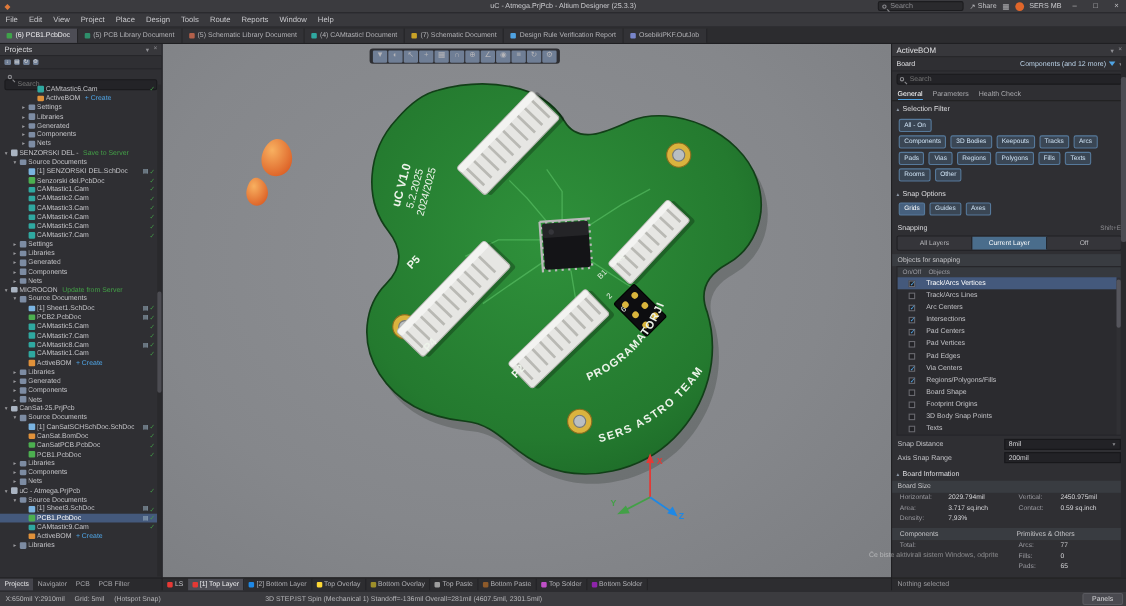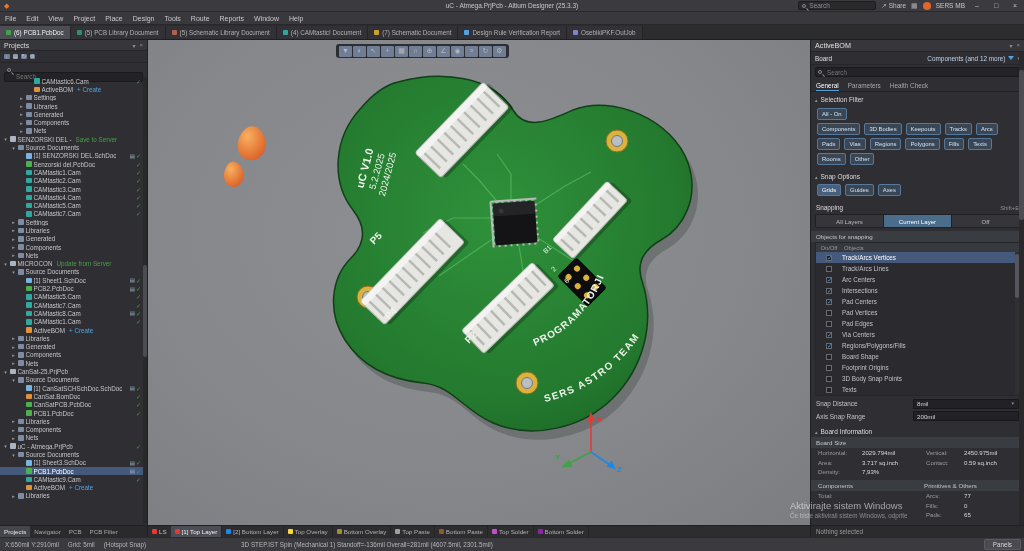--- a/index.html
+++ b/index.html
@@ -1058,15 +1058,14 @@
   <div class="sb-left">
     <span>X:650mil Y:2910mil</span>
     <span>Grid: 5mil</span>
     <span>(Hotspot Snap)</span>
   </div>
   <span class="sb-center">3D STEP.IST Spin (Mechanical 1)   Standoff=-136mil   Overall=281mil   (4607.5mil, 2301.5mil)</span>
   <span class="panels-btn">Panels</span>
 </div>
 
 <div class="watermark">
-  <div class="wm1">Aktivirajte sistem Windows</div>
   <div class="wm2">Če biste aktivirali sistem Windows, odprite</div>
 </div>
 
 </body></html>

